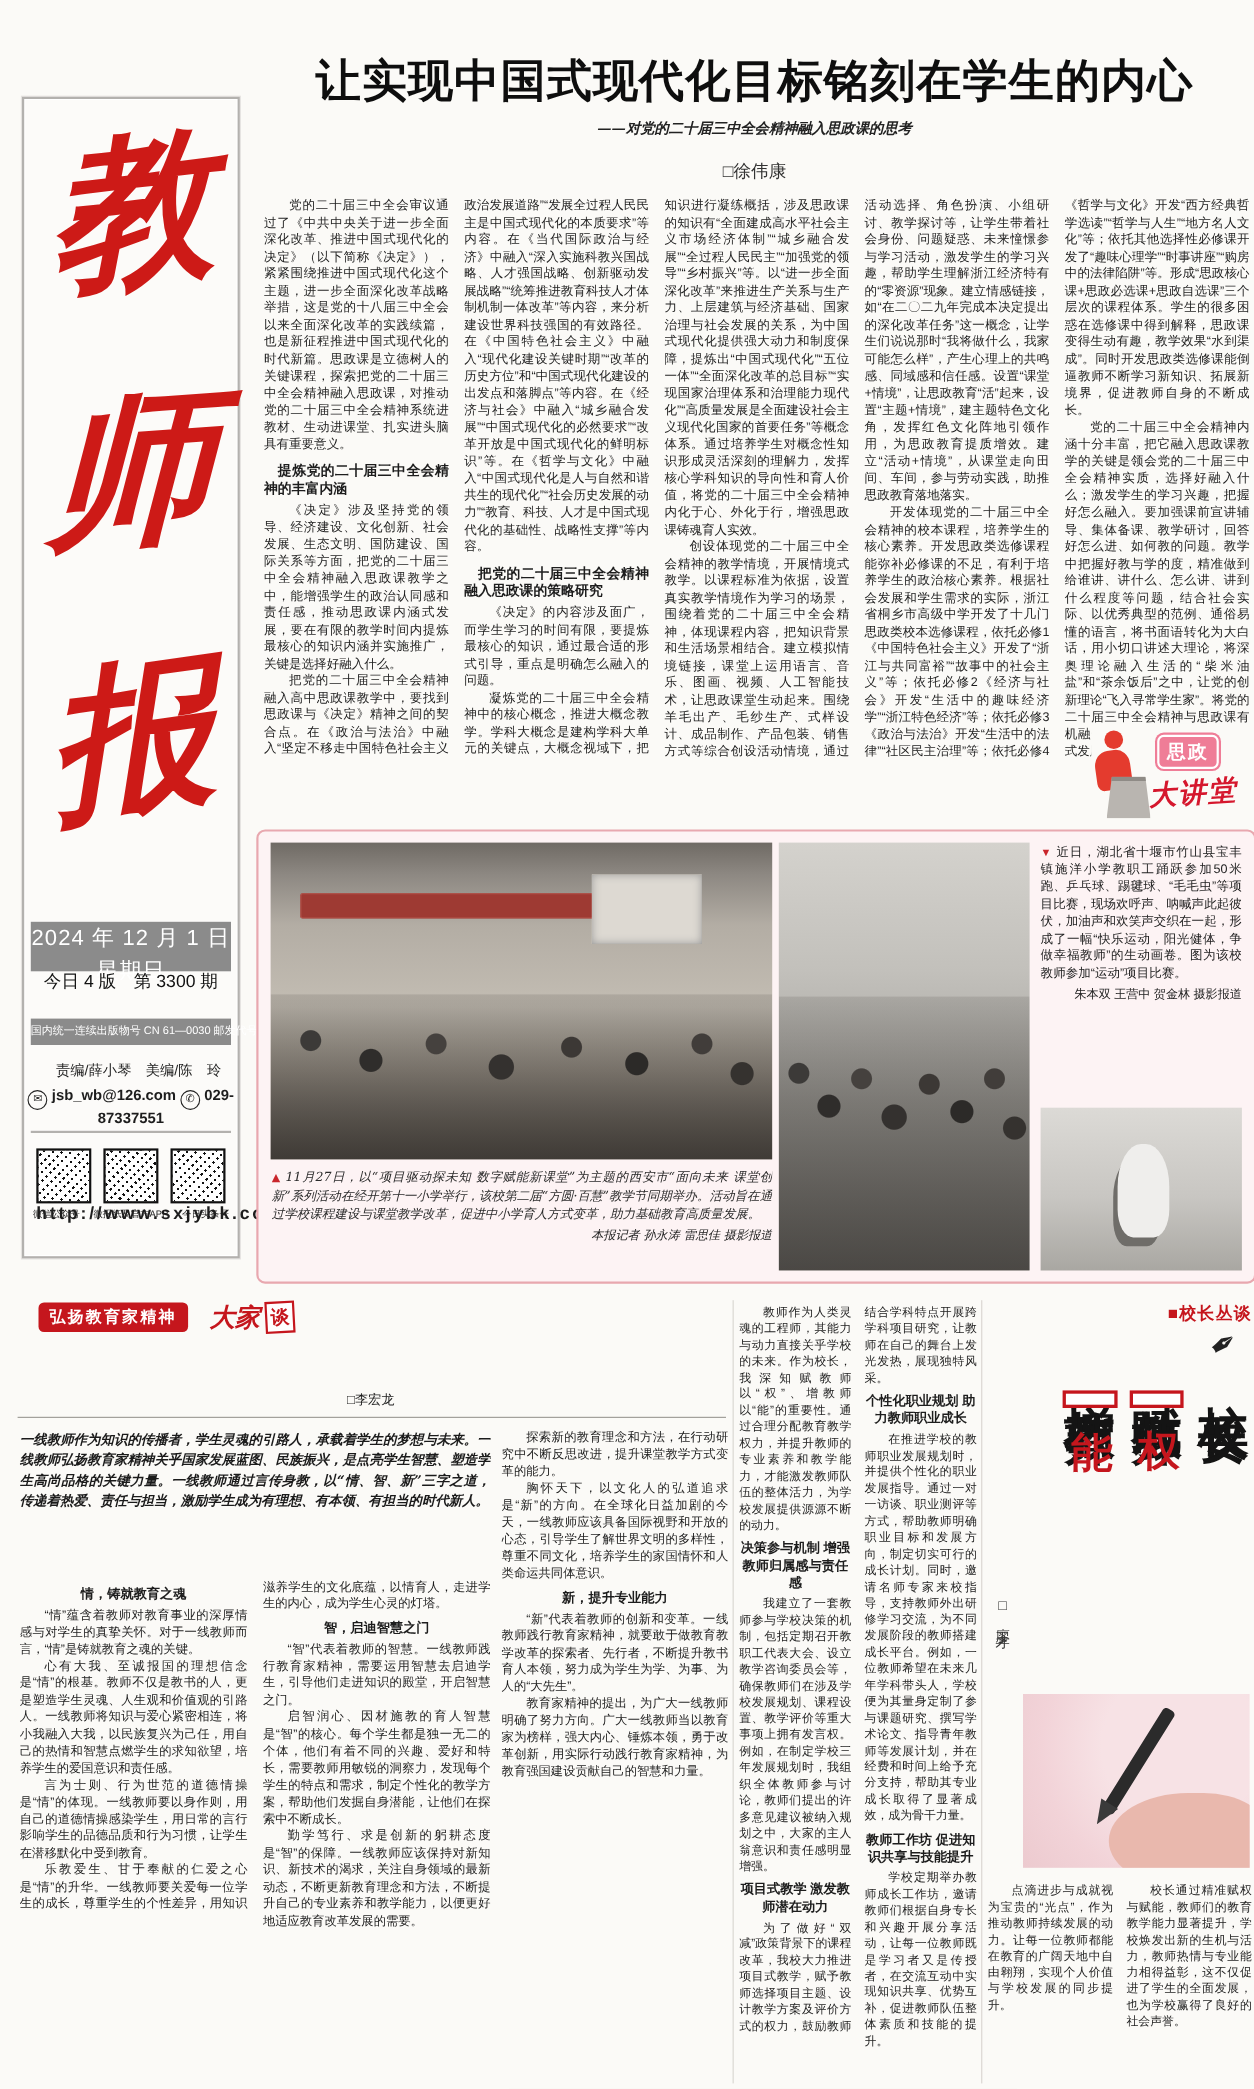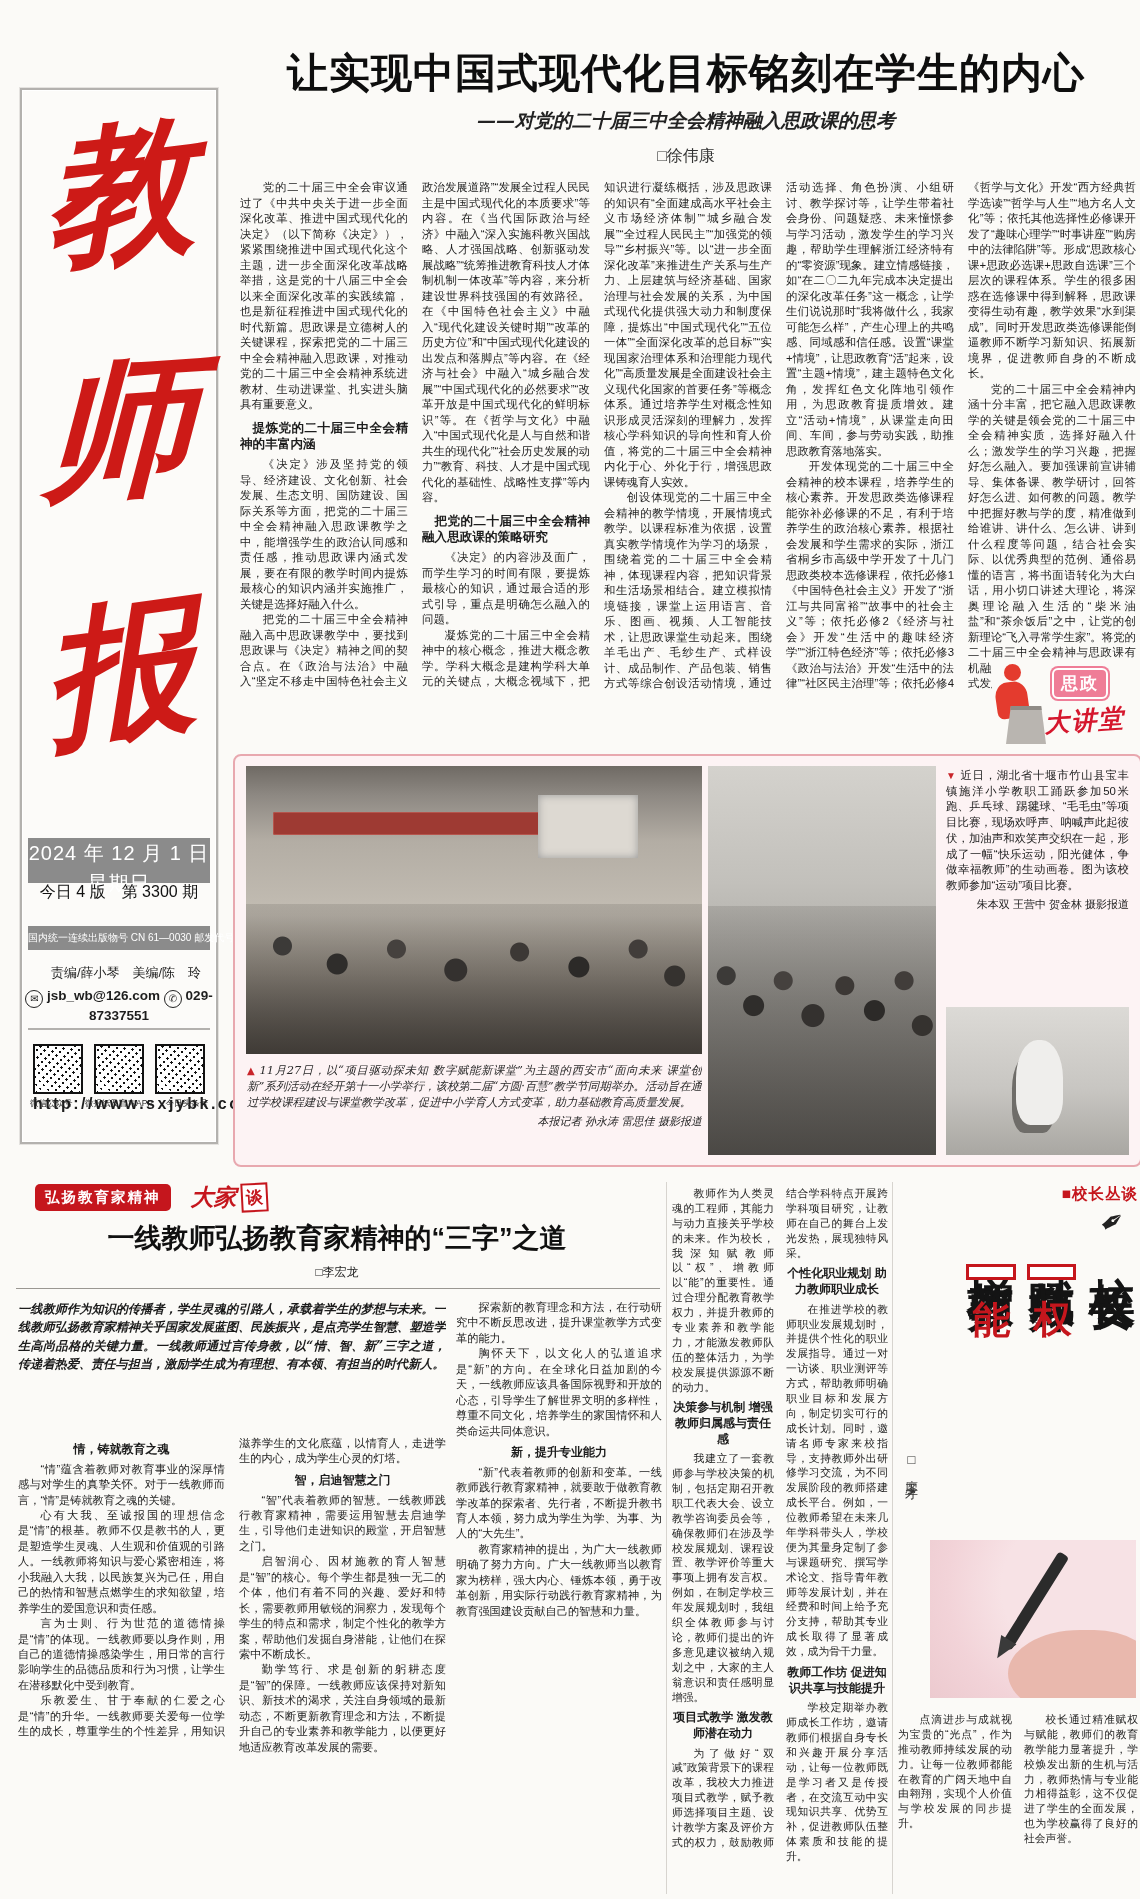--- a/index.html
+++ b/index.html
@@ -28,21 +28,21 @@
   .qr{width:46px;height:46px;border:2px solid #111;
       background:repeating-linear-gradient(45deg,#111 0 2px,#fff 2px 5px),
                  repeating-linear-gradient(-45deg,#111 0 2px,#fff 2px 6px);background-blend-mode:lighten;}
   .qr-labels{display:flex;justify-content:space-between;font-size:8.5px;margin:4px 2px 0 2px;color:#222;}
   .website{position:absolute;left:0;right:0;top:1005px;text-align:center;font-size:16px;
            font-weight:bold;letter-spacing:2.5px;padding-left:11px;}
   
   #lead-headline{position:absolute;left:238px;top:46px;width:896px;text-align:center;
                  font-size:41px;font-weight:900;letter-spacing:1px;color:#0e0e0e;}
   #lead-subhead{position:absolute;left:238px;top:108px;width:896px;text-align:center;
-                font-size:19px;font-weight:bold;font-style:italic;font-family:"DejaVu Serif",serif;color:#222;}
+                font-size:13px;font-weight:bold;font-style:italic;font-family:"DejaVu Serif",serif;color:#222;}
   #lead-author{position:absolute;left:238px;top:146px;width:896px;text-align:center;font-size:16px;color:#333;}
   #lead-body{position:absolute;left:240px;top:180px;width:896px;height:566px;overflow:hidden;
              column-count:5;column-gap:14px;font-size:11.4px;line-height:1.36;text-align:justify;}
   .flow-p{margin:0;text-indent:2em;}
   .flow-h{font-weight:bold;font-size:12.6px;margin:7px 0 5px;text-indent:1em;line-height:1.3;}
   
   #badge{position:absolute;left:992px;top:658px;width:146px;height:88px;background:#fbfaf7;}
   .badge-man-head{position:absolute;left:12px;top:6px;width:17px;height:17px;border-radius:50%;background:#e43b2e;}
   .badge-man-body{position:absolute;left:4px;top:24px;width:32px;height:36px;background:#e43b2e;
                   border-radius:40% 40% 20% 20%;transform:rotate(-8deg);}
@@ -216,21 +216,20 @@
   </div>
 
   <div class="vline" style="left:666px"></div>
   <div class="vline" style="left:892px"></div>
 
   <div id="teacher-label">
     <span class="label-box">弘扬教育家精神</span>
     <span class="label-script">大家</span>
     <span class="label-tan">谈</span>
   </div>
-  <div id="teacher-headline">一线教师弘扬教育家精神的“三字”之道</div>
   <div id="teacher-author">□李宏龙</div>
   <div id="teacher-rule"></div>
   <div id="teacher-intro">一线教师作为知识的传播者，学生灵魂的引路人，承载着学生的梦想与未来。一线教师弘扬教育家精神关乎国家发展蓝图、民族振兴，是点亮学生智慧、塑造学生高尚品格的关键力量。一线教师通过言传身教，以“情、智、新”三字之道，传递着热爱、责任与担当，激励学生成为有理想、有本领、有担当的时代新人。</div>
   <div id="teacher-flow-a">
       <div class="flow-h">情，铸就教育之魂</div>
       <p class="flow-p">“情”蕴含着教师对教育事业的深厚情感与对学生的真挚关怀。对于一线教师而言，“情”是铸就教育之魂的关键。</p>
       <p class="flow-p">心有大我、至诚报国的理想信念是“情”的根基。教师不仅是教书的人，更是塑造学生灵魂、人生观和价值观的引路人。一线教师将知识与爱心紧密相连，将小我融入大我，以民族复兴为己任，用自己的热情和智慧点燃学生的求知欲望，培养学生的爱国意识和责任感。</p>
       <p class="flow-p">言为士则、行为世范的道德情操是“情”的体现。一线教师要以身作则，用自己的道德情操感染学生，用日常的言行影响学生的品德品质和行为习惯，让学生在潜移默化中受到教育。</p>
       <p class="flow-p">乐教爱生、甘于奉献的仁爱之心是“情”的升华。一线教师要关爱每一位学生的成长，尊重学生的个性差异，用知识滋养学生的文化底蕴，以情育人，走进学生的内心，成为学生心灵的灯塔。</p>
       <div class="flow-h">智，启迪智慧之门</div>

